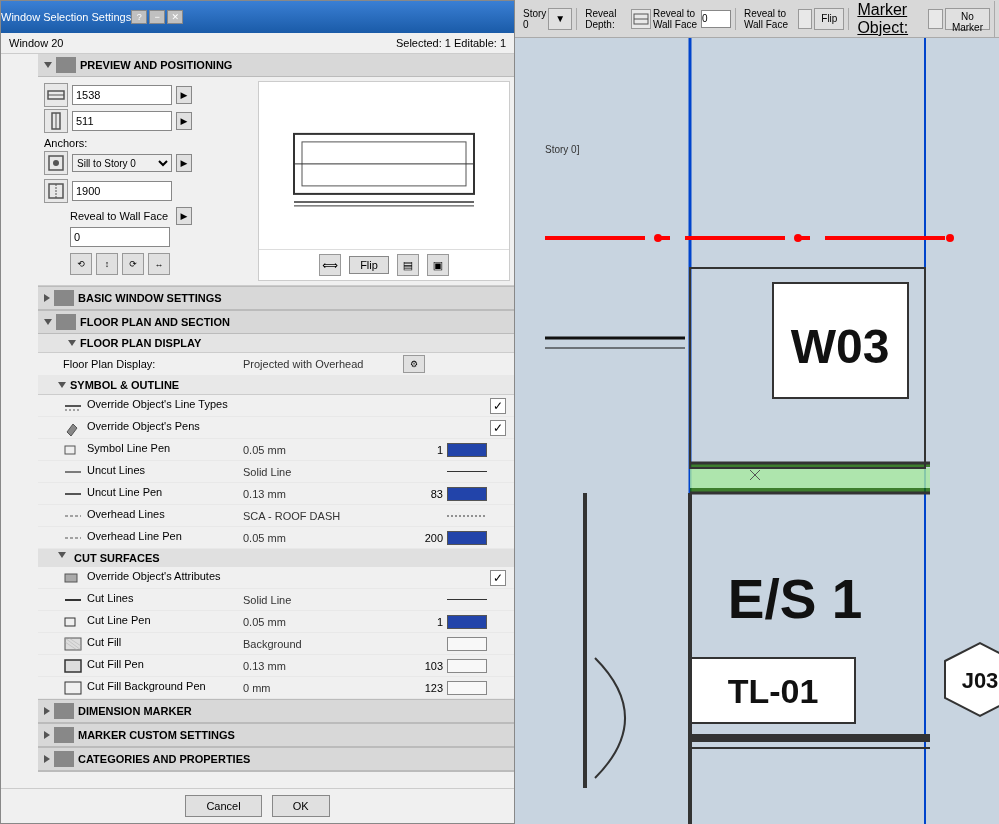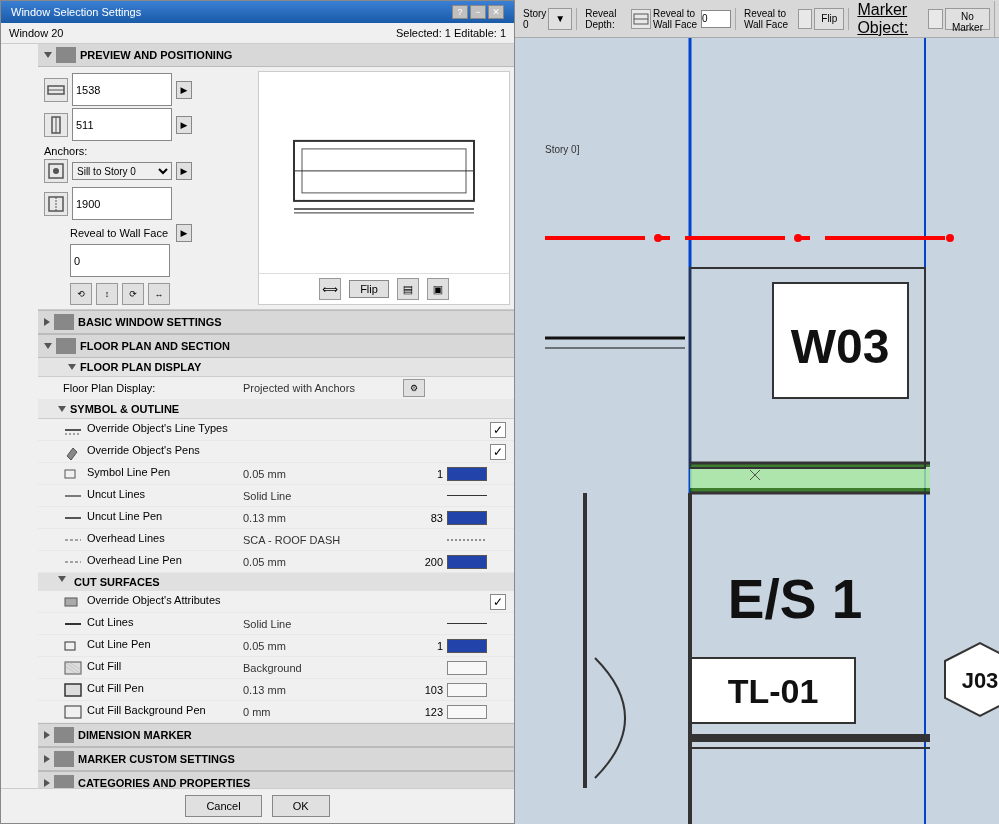--- a/index.html
+++ b/index.html
@@ -12,25 +12,24 @@
       display: flex;
       flex-direction: column;
       background: #f0f0f0;
       border: 1px solid #888;
       position: relative;
     }
 
     .title-bar {
       background: linear-gradient(to bottom, #3a7fd4, #1a5ba8);
       color: white;
-      padding: 3px 10px;
+      padding: 3px 0;
       display: flex;
       align-items: center;
-      justify-content: space-between;
-      height: 22px;
+      height: 32px;
     }
     .title-bar-controls { display: flex; gap: 2px; }
     .title-bar-btn {
       width: 16px; height: 14px;
       background: #c0c0c0;
       border: 1px solid #888;
       display: flex; align-items: center; justify-content: center;
       font-size: 9px; cursor: pointer;
     }
 
@@ -53,21 +52,21 @@
     .small-icon {
       width: 24px; height: 24px;
       border: 1px solid #999;
       background: #e8e8e8;
       display: flex; align-items: center; justify-content: center;
       font-size: 10px;
     }
 
     .text-input {
       width: 100px;
-      height: 33px;
+      height: 20px;
       border: 1px solid #888;
       padding: 1px 3px;
       font-size: 11px;
       background: white;
     }
 
     .arrow-btn {
       width: 16px; height: 18px;
       background: #e0e0e0;
       border: 1px solid #888;
@@ -357,21 +356,21 @@
 
         <div style="background:#e4e4e4;padding:3px 8px 3px 30px;font-weight:bold;display:flex;align-items:center;border-bottom:1px solid #ccc;">
           <span class="tri-down"></span>
           <span>FLOOR PLAN DISPLAY</span>
         </div>
 
         <div class="settings-row">
           <div class="row-label">
             <span>Floor Plan Display:</span>
           </div>
-          <div class="row-value">Projected with Anchors</div>
+          <div class="row-value">Projected with Overhead</div>
           <div style="width:22px;height:18px;border:1px solid #999;background:#e0e0e0;display:flex;align-items:center;justify-content:center;cursor:pointer;font-size:9px;">⚙</div>
         </div>
 
         <div style="background:#e8e8e8;padding:3px 8px 3px 20px;font-weight:bold;display:flex;align-items:center;border-bottom:1px solid #ccc;">
           <span class="tri-down"></span>
           <span>SYMBOL &amp; OUTLINE</span>
         </div>
 
         <div class="settings-row">
           <div class="row-label">

